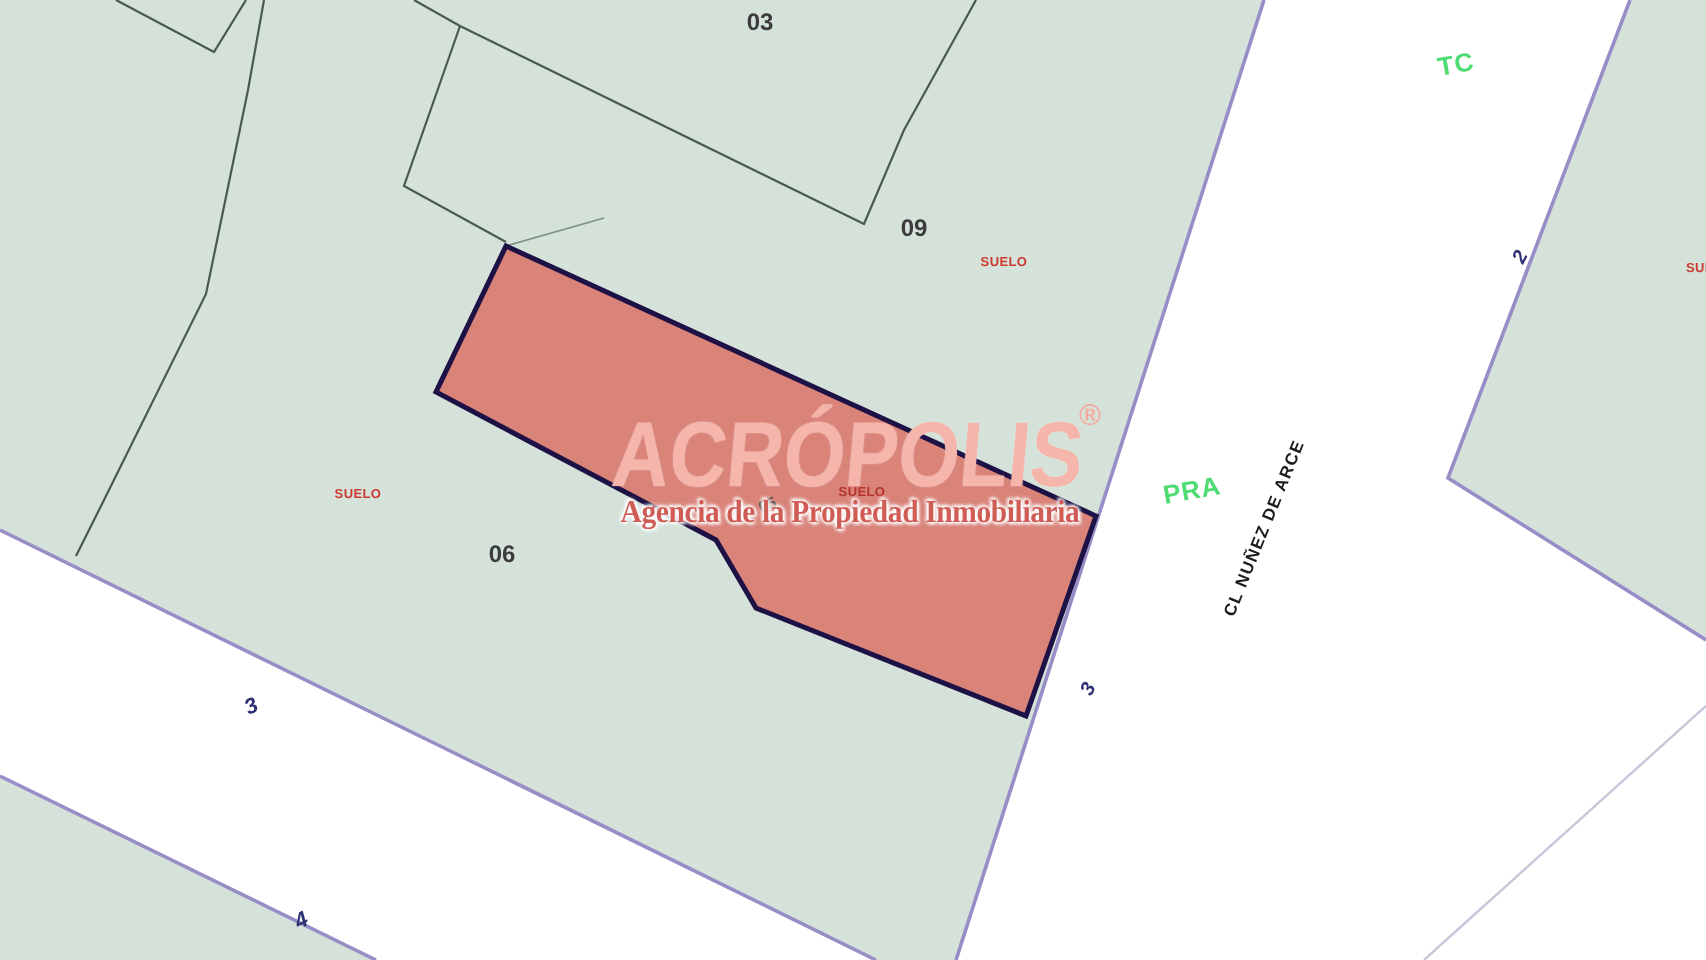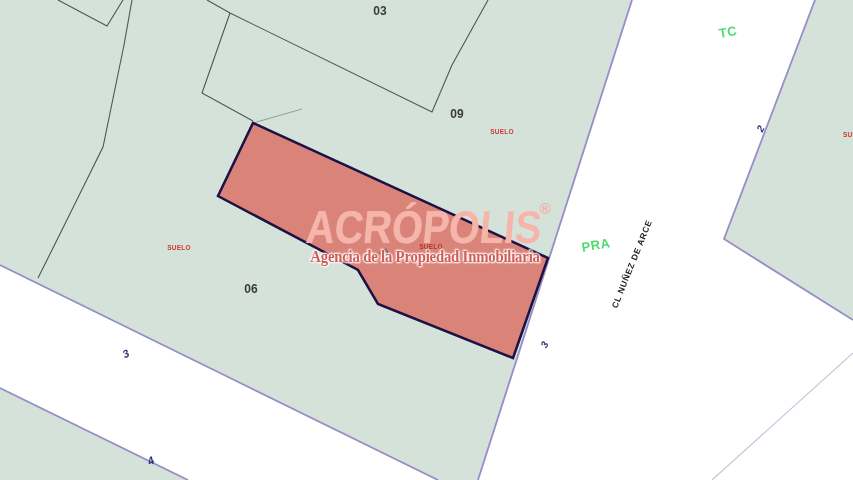--- a/index.html
+++ b/index.html
@@ -59,21 +59,21 @@
       <polyline points="0,388 188,480"></polyline>
       <polyline points="815,0 724,239 853,320"></polyline>
     </g>
     <polyline points="853,353 712,480" stroke="#c9c6da" stroke-width="1.2" fill="none"></polyline>
 
     <polygon points="253,123 548,258 513,358 378,304 358,270 218,196" fill="#d98379" stroke="#1d1145" stroke-width="2.5" stroke-linejoin="miter"></polygon>
   </svg>
 
   <span class="lbl parcel-num" style="left:380px;top:11px;">03</span>
   <span class="lbl parcel-num" style="left:457px;top:114px;">09</span>
-  <span class="lbl parcel-num" style="left:251px;top:277px;margin-top:12px;">06</span>
+  <span class="lbl parcel-num" style="left:251px;top:277px;">06</span>
   <span class="lbl parcel-num-small" style="left:384px;top:253px;transform:translate(-50%,-50%) rotate(-20deg);">05</span>
 
   <span class="lbl suelo" style="left:502px;top:132px;">SUELO</span>
   <span class="lbl suelo" style="left:179px;top:248px;">SUELO</span>
   <span class="lbl suelo" style="left:431px;top:247px;color:#b5352c;">SUELO</span>
   <span class="lbl suelo" style="left:843px;top:135px;transform:translate(0,-50%);">SUELO</span>
 
   <span class="lbl zone" style="left:728px;top:32px;transform:translate(-50%,-50%) rotate(-10deg);">TC</span>
   <span class="lbl zone" style="left:596px;top:245px;transform:translate(-50%,-50%) rotate(-10deg);">PRA</span>
 

